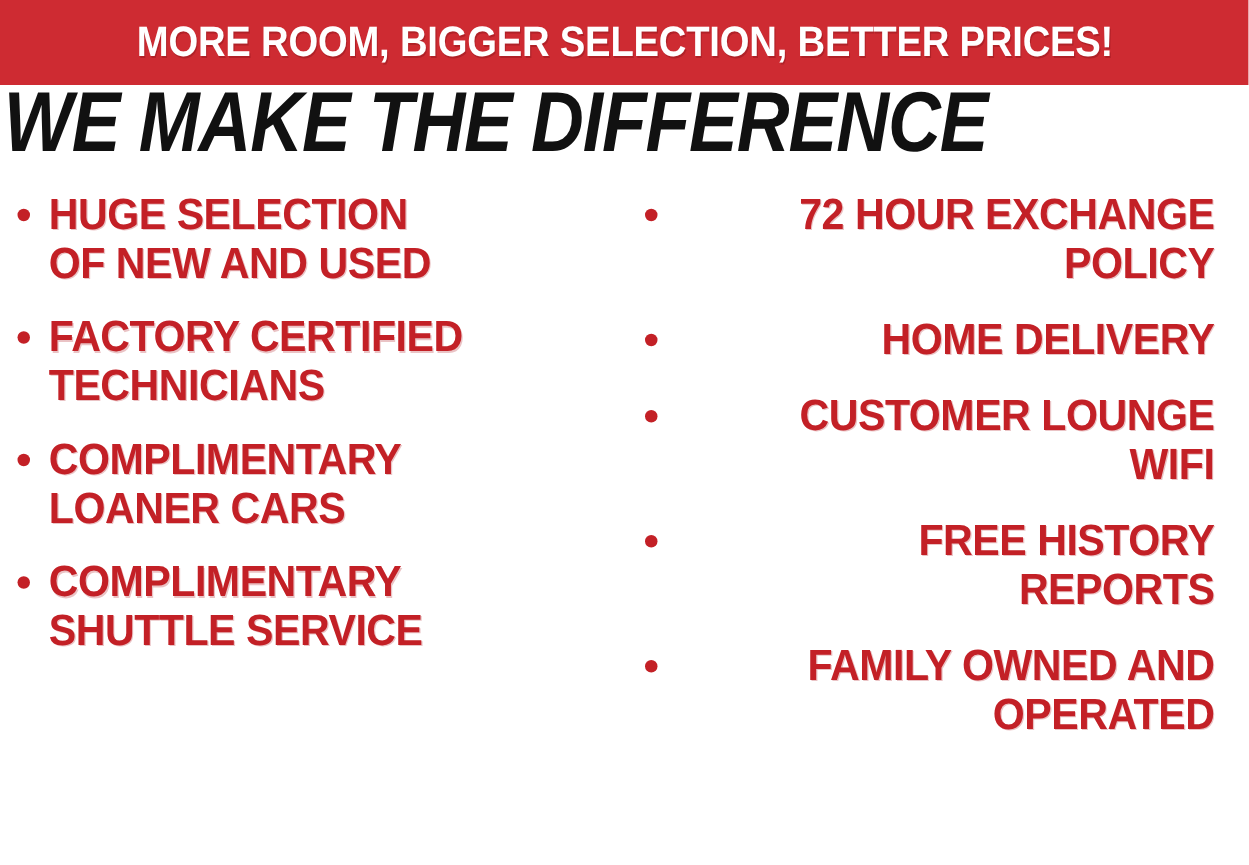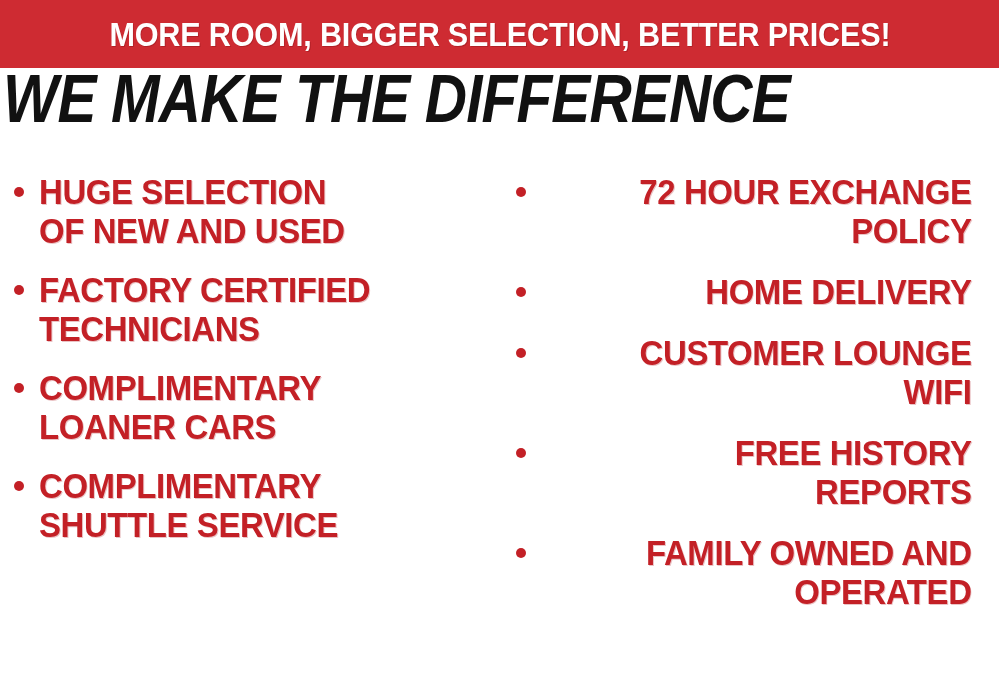--- a/index.html
+++ b/index.html
@@ -73,21 +73,20 @@
     position: absolute;
     left: 0;
     top: 152px;
     width: 999px;
     height: 540px;
   }
   .col {
     position: absolute;
     top: 0;
     box-sizing: border-box;
-    margin-top: 20px;
   }
   .col-left  { left: 14px;  width: 490px; }
   .col-right { left: 516px; width: 483px; }
 
   .bullet-item {
     display: flex;
     align-items: flex-start;
     color: #c32026;
     font-family: "Liberation Sans", sans-serif;
     font-weight: bold;

